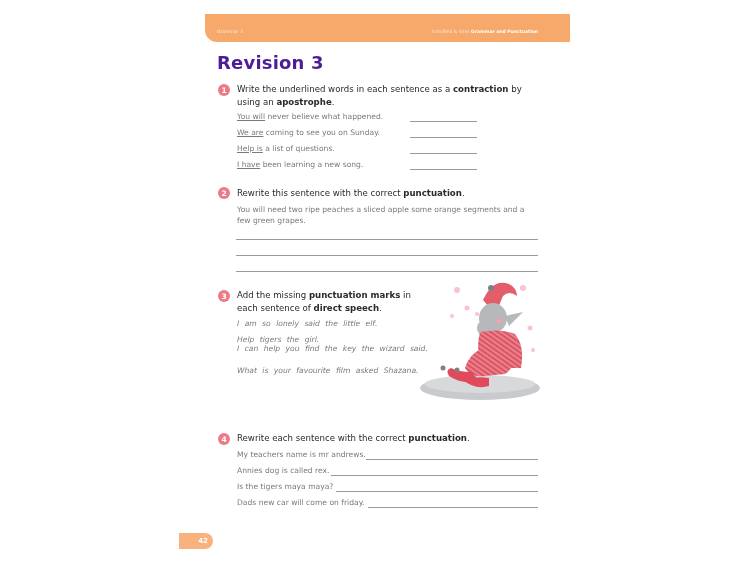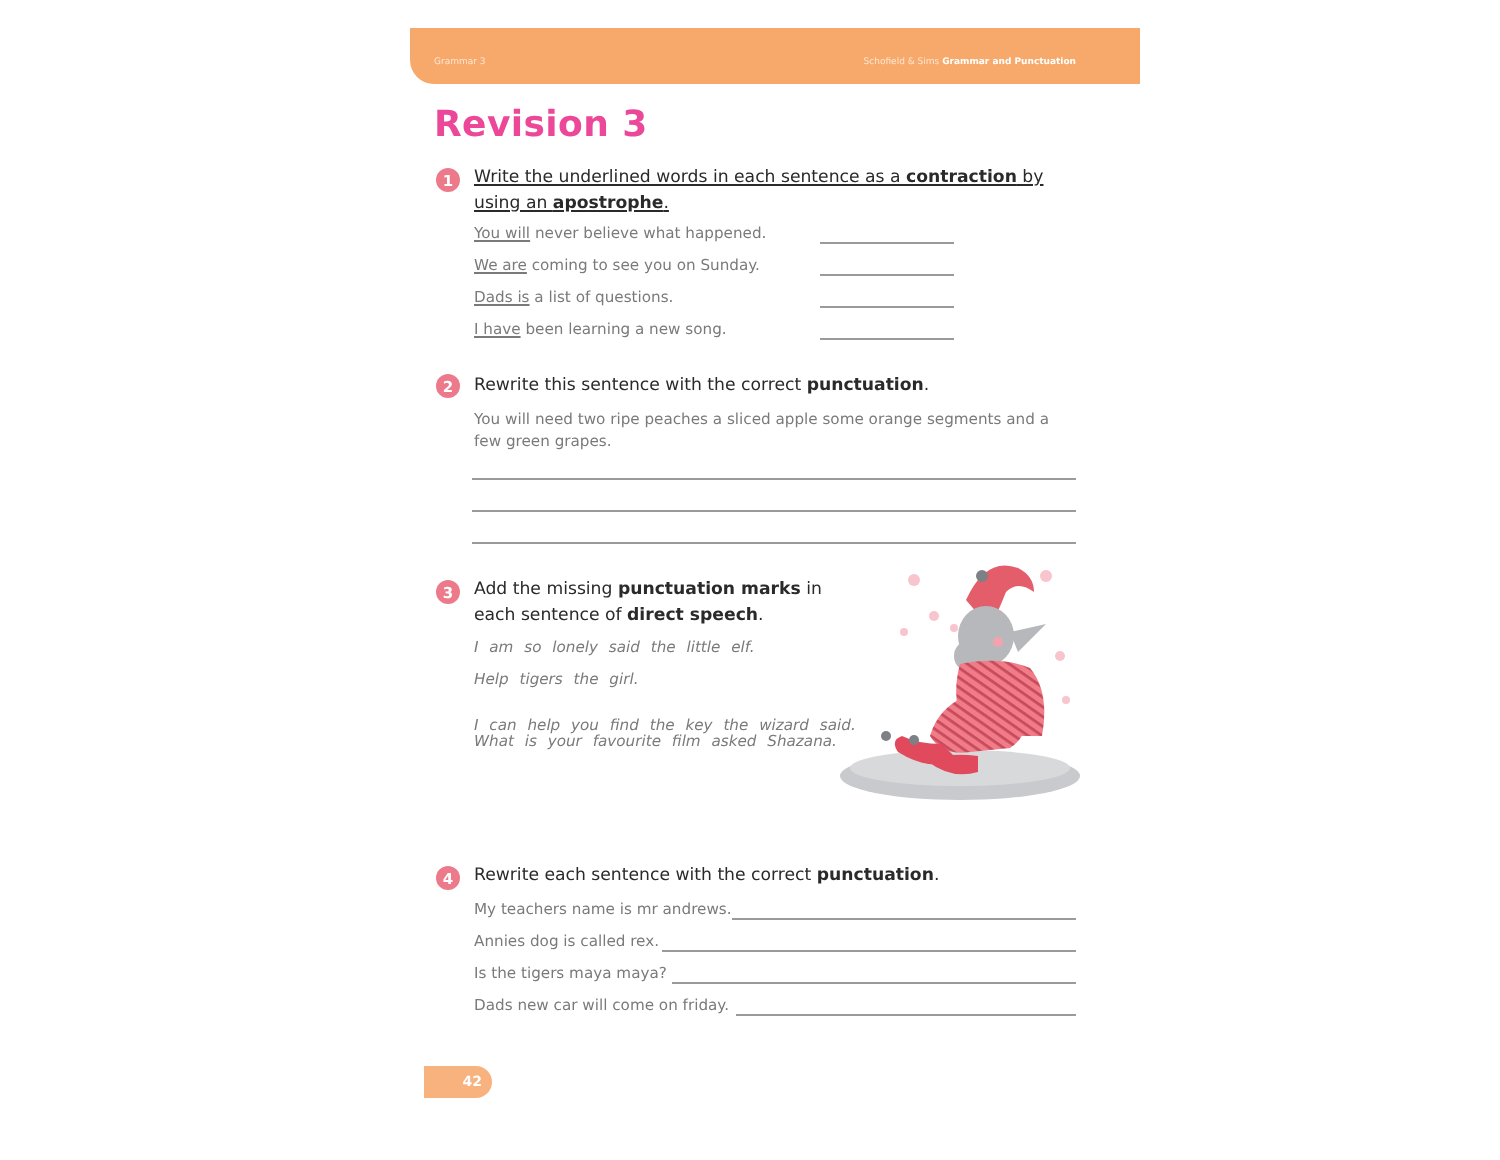--- a/index.html
+++ b/index.html
@@ -13,21 +13,21 @@
     background: #f6a96a; border-bottom-left-radius: 12px;
   }
   .header-left {
     position: absolute; left: 12px; top: 15px; font-size: 4.5px; color: #fde6d2;
   }
   .header-right {
     position: absolute; right: 32px; top: 15px; font-size: 4.5px; color: #fde6d2;
   }
   .header-right b { font-weight: bold; color: #ffffff; }
   .title {
-    position: absolute; left: 217px; top: 52px; font-size: 18px; font-weight: bold; color: #ec4899;
+    position: absolute; left: 217px; top: 52px; font-size: 18px; font-weight: bold; color: #4c1d95;
     letter-spacing: 0.2px;
   }
   .q-num {
     position: absolute; width: 12px; height: 12px; border-radius: 50%;
     background: #ec7a8a; color: #fff; font-size: 7.5px; font-weight: bold;
     display: flex; align-items: center; justify-content: center;
   }
   .q-text {
     position: absolute; font-size: 8.6px; color: #2a2a2a; line-height: 12.5px;
   }
@@ -35,60 +35,60 @@
   .line-text {
     position: absolute; font-size: 7.6px; color: #7a7a7a; white-space: nowrap;
   }
   .line-text u { text-decoration: underline; }
   .rule { position: absolute; height: 0; border-top: 1px solid #9a9a9a; }
   .wide-text { word-spacing: 3px; font-style: italic; }
   .page-num {
     position: absolute; left: 179px; top: 533px; width: 34px; height: 16px;
     background: #f8b27e; border-top-right-radius: 9px; border-bottom-right-radius: 9px;
     color: #fff; font-size: 7px; font-weight: bold; display: flex; align-items: center; justify-content: flex-end;
-    padding-right: 5px; box-sizing: border-box; margin-left: 33px;
+    padding-right: 5px; box-sizing: border-box;
   }
   .elf { position: absolute; left: 405px; top: 276px; width: 140px; height: 128px; }
 </style>
 </head>
 <body>
 
 <div class="page"></div>
 
 <div class="header-band">
   <span class="header-left">Grammar 3</span>
   <span class="header-right"><span>Schofield &amp; Sims </span><b>Grammar and Punctuation</b></span>
 </div>
 
 <div class="title">Revision 3</div>
 
 <div class="q-num" style="left:218px;top:84px;">1</div>
-<div class="q-text" style="left:237px;top:83px;width:300px;text-decoration:underline;"><span>Write the underlined words in each sentence as a </span><b>contraction</b><span> by using an </span><b>apostrophe</b><span>.</span></div>
+<div class="q-text" style="left:237px;top:83px;width:300px;"><span>Write the underlined words in each sentence as a </span><b>contraction</b><span> by using an </span><b>apostrophe</b><span>.</span></div>
 
 <div class="line-text" style="left:237px;top:112px;"><u>You will</u><span> never believe what happened.</span></div>
 <div class="rule" style="left:410px;top:121px;width:67px;"></div>
 <div class="line-text" style="left:237px;top:128px;"><u>We are</u><span> coming to see you on Sunday.</span></div>
 <div class="rule" style="left:410px;top:137px;width:67px;"></div>
-<div class="line-text" style="left:237px;top:144px;"><u>Dads is</u><span> a list of questions.</span></div>
+<div class="line-text" style="left:237px;top:144px;"><u>Help is</u><span> a list of questions.</span></div>
 <div class="rule" style="left:410px;top:153px;width:67px;"></div>
 <div class="line-text" style="left:237px;top:160px;"><u>I have</u><span> been learning a new song.</span></div>
 <div class="rule" style="left:410px;top:169px;width:67px;"></div>
 
 <div class="q-num" style="left:218px;top:187px;">2</div>
 <div class="q-text" style="left:237px;top:187px;width:300px;"><span>Rewrite this sentence with the correct </span><b>punctuation</b><span>.</span></div>
 <div class="line-text" style="left:237px;top:205px;width:300px;white-space:normal;line-height:10.5px;">You will need two ripe peaches a sliced apple some orange segments and a few green grapes.</div>
 <div class="rule" style="left:236px;top:239px;width:302px;"></div>
 <div class="rule" style="left:236px;top:255px;width:302px;"></div>
 <div class="rule" style="left:236px;top:271px;width:302px;"></div>
 
 <div class="q-num" style="left:218px;top:290px;">3</div>
 <div class="q-text" style="left:237px;top:289px;width:175px;"><span>Add the missing </span><b>punctuation marks</b><span> in each sentence of </span><b>direct speech</b><span>.</span></div>
 <div class="line-text wide-text" style="left:237px;top:319px;">I am so lonely  said the little elf.</div>
 <div class="line-text wide-text" style="left:237px;top:335px;">Help  tigers the girl.</div>
-<div class="line-text wide-text" style="left:237px;top:358px;">I can help you find the key  the wizard said.</div>
+<div class="line-text wide-text" style="left:237px;top:344px;">I can help you find the key  the wizard said.</div>
 <div class="line-text wide-text" style="left:237px;top:366px;">What is your favourite film  asked Shazana.</div>
 
 <svg class="elf" viewBox="0 0 140 128">
   <defs>
     <pattern id="stripes" width="4" height="4" patternUnits="userSpaceOnUse" patternTransform="rotate(35)">
       <rect width="4" height="4" fill="#f07c88"></rect>
       <rect width="4" height="1.4" fill="#c94a5c"></rect>
     </pattern>
   </defs>
   <g fill="#f7b6c2" opacity="0.8">

